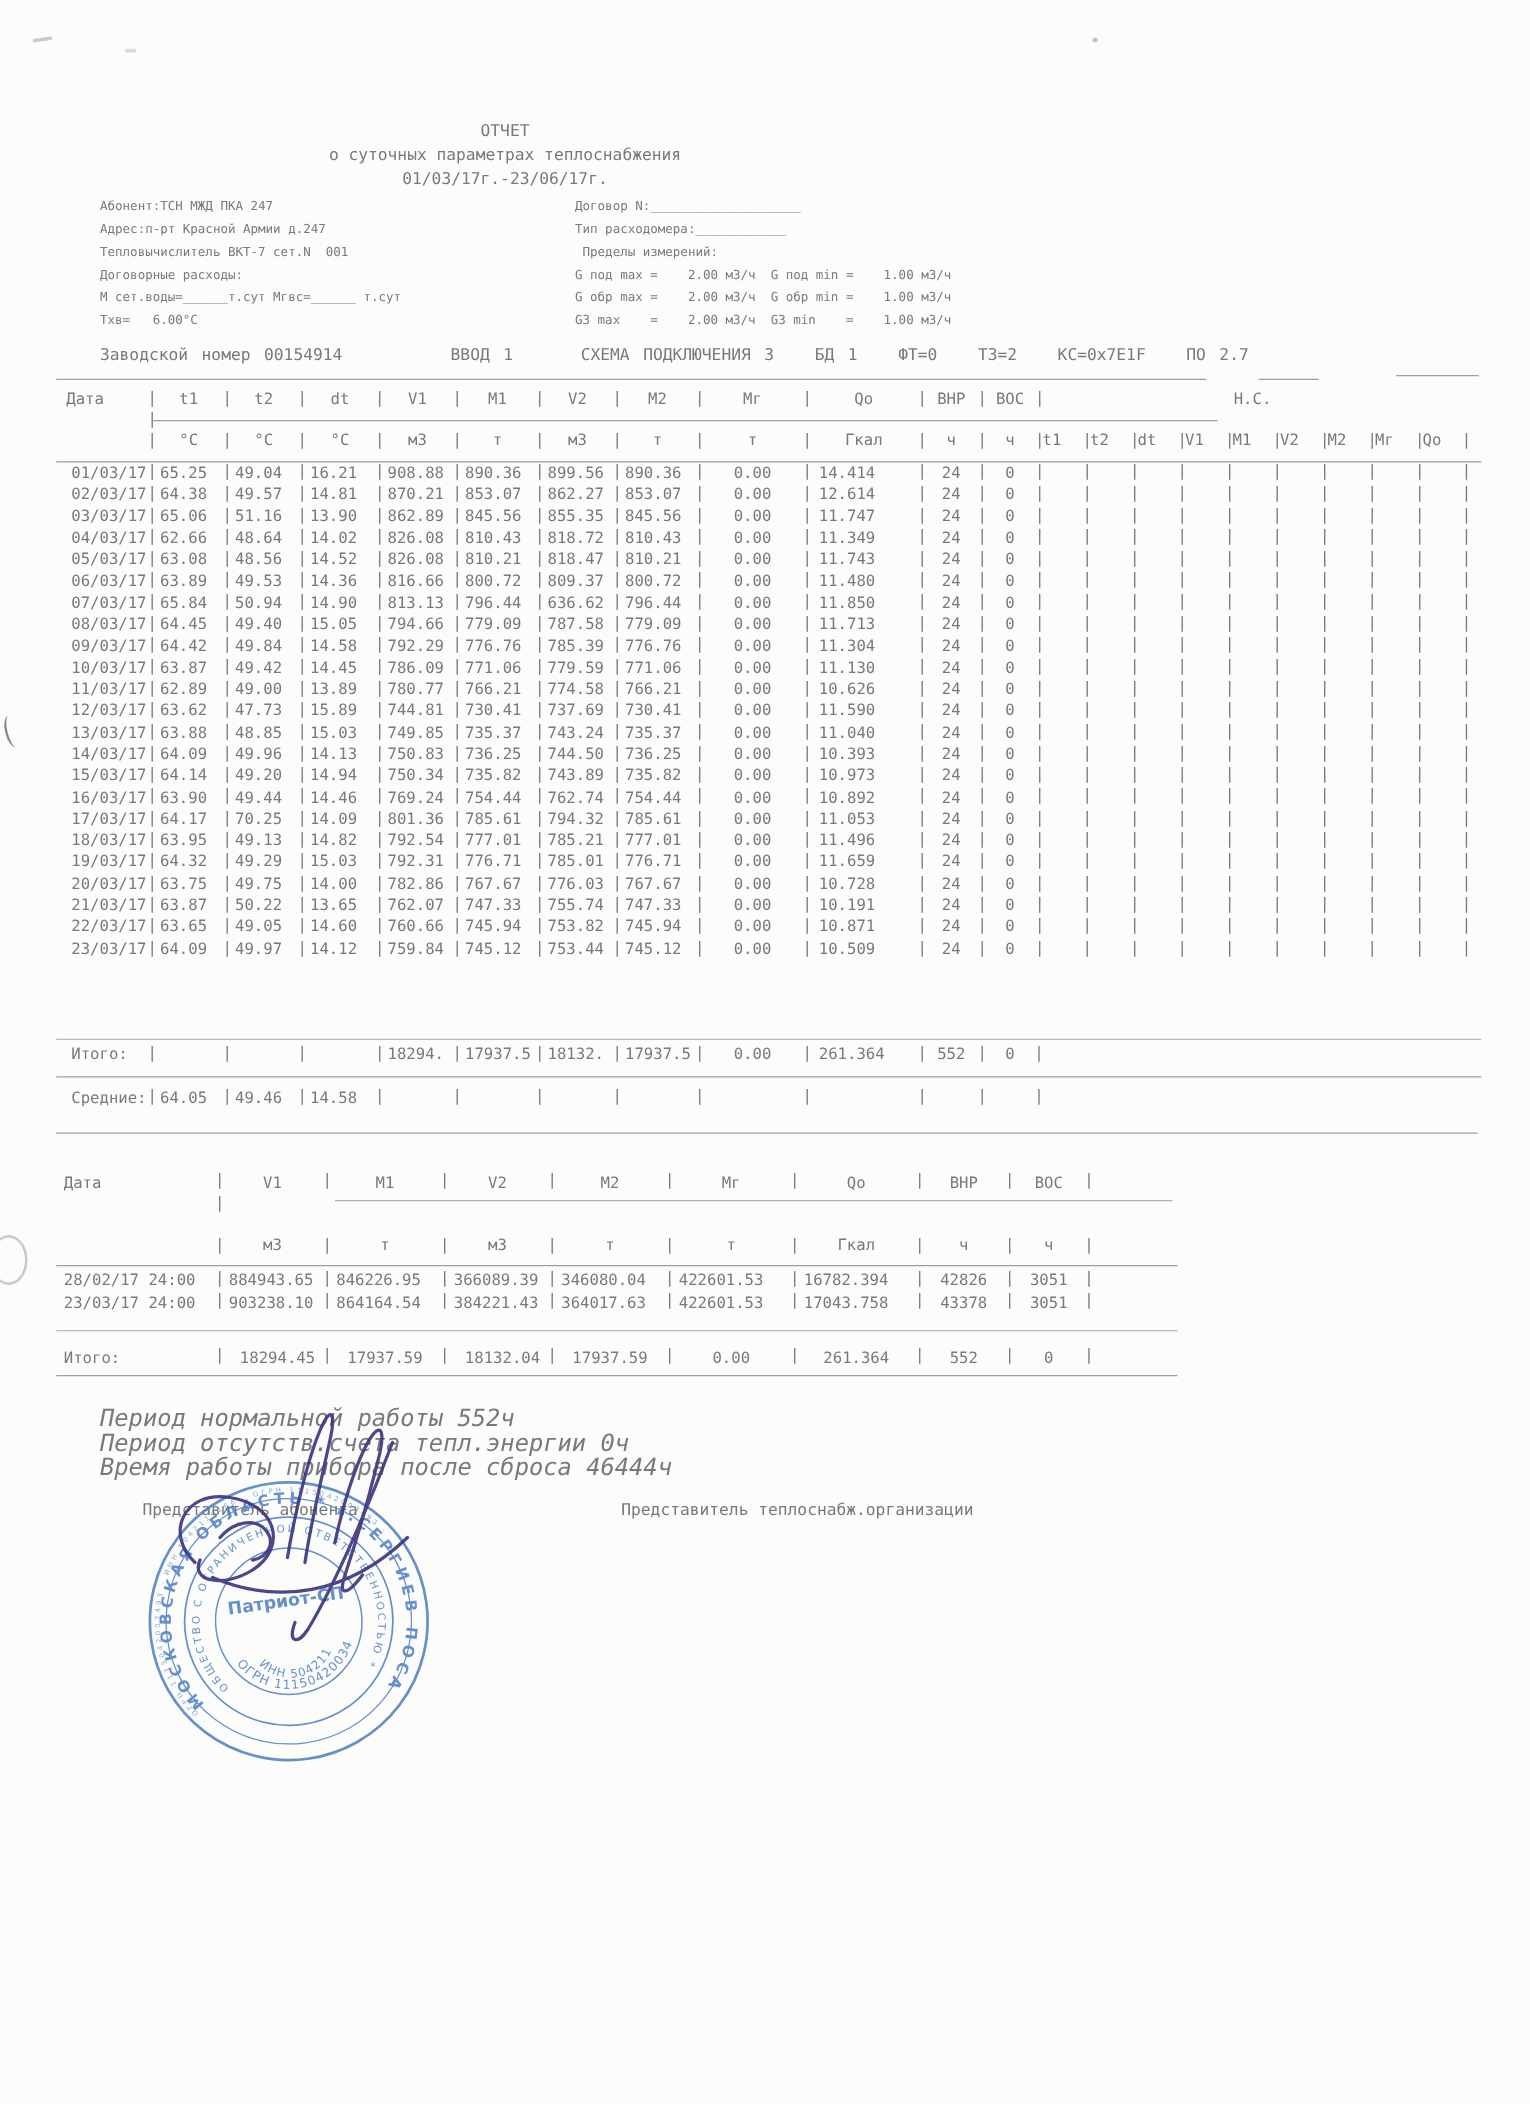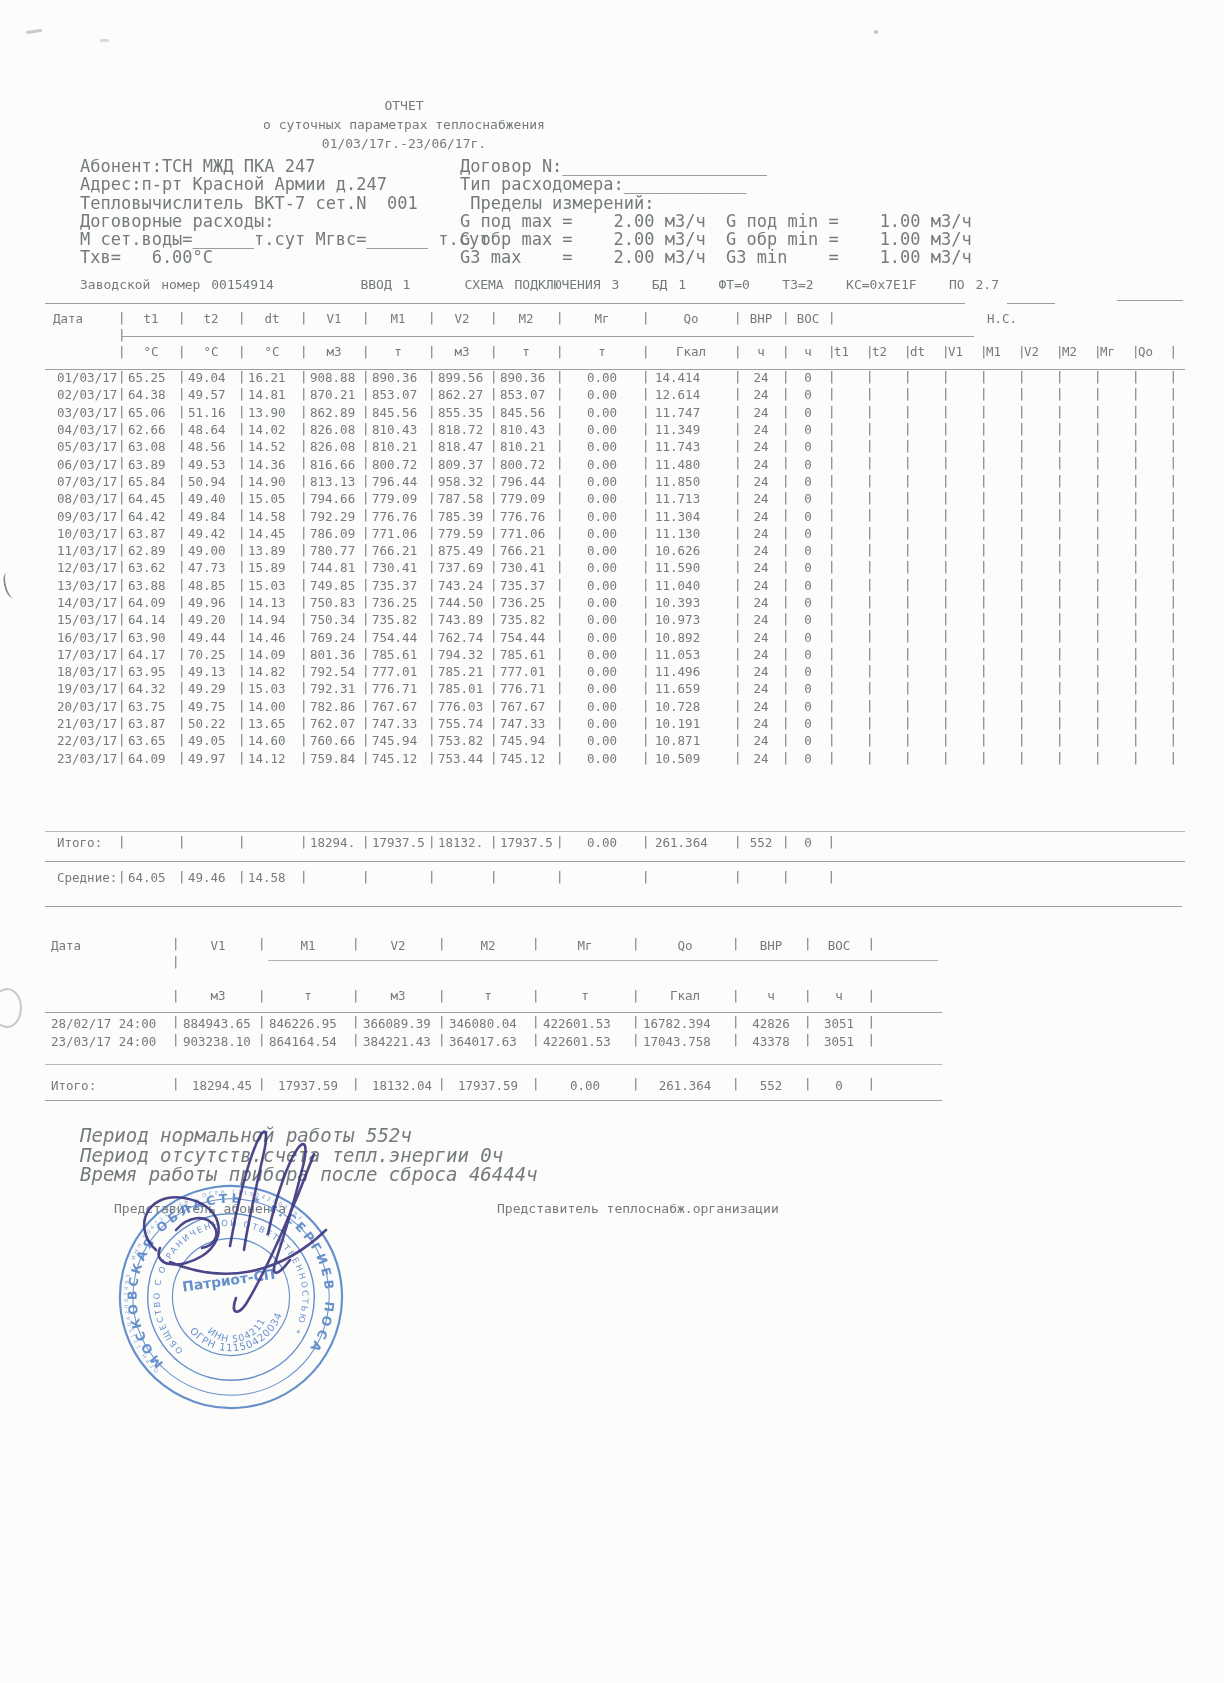--- a/index.html
+++ b/index.html
@@ -1,19 +1,19 @@
 <!DOCTYPE html>
 <html><head>
 <meta charset="utf-8">
 <style>
   html,body{margin:0;padding:0;background:#ffffff;}
   .page{position:relative;width:1224px;height:1683px;background:#fcfcfa;overflow:hidden;
         font-family:"DejaVu Sans Mono",monospace;color:#747a7e;}
   .pre{white-space:pre;}
-  .mono13{font-size:17px;line-height:18.3px;}
+  .mono13{font-size:10px;line-height:18.3px;}
   .titles{position:absolute;left:80px;top:96px;width:648px;text-align:center;font-size:13px;line-height:19px;}
   .infoL{position:absolute;left:80px;top:157px;width:380px;}
   .infoR{position:absolute;left:460px;top:157px;width:700px;}
   .device{position:absolute;left:80px;top:277px;font-size:13px;word-spacing:3px;}
   table{border-collapse:collapse;table-layout:fixed;}
   td,th{padding:0;font-weight:normal;position:relative;white-space:pre;overflow:visible;}
   .t{font-size:12.5px;color:#747a7e;}
   .t td::before,.t th::before{content:"|";position:absolute;left:-3px;top:0;}
   .t td:first-child::before,.t th:first-child::before{content:"";}
   .t tr td:last-child::after,.t tr th:last-child::after{content:"|";position:absolute;right:-4px;top:0;}
@@ -287,21 +287,21 @@
             <td></td>
             <td></td>
           </tr>
           <tr>
             <td>07/03/17</td>
             <td>65.84</td>
             <td>50.94</td>
             <td>14.90</td>
             <td>813.13</td>
             <td>796.44</td>
-            <td>958.32</td>
+            <td>636.62</td>
             <td>796.44</td>
             <td>0.00</td>
             <td>11.850</td>
             <td>24</td>
             <td>0</td>
             <td></td>
             <td></td>
             <td></td>
             <td></td>
             <td></td>
@@ -379,21 +379,21 @@
             <td></td>
             <td></td>
           </tr>
           <tr>
             <td>11/03/17</td>
             <td>62.89</td>
             <td>49.00</td>
             <td>13.89</td>
             <td>780.77</td>
             <td>766.21</td>
-            <td>875.49</td>
+            <td>774.58</td>
             <td>766.21</td>
             <td>0.00</td>
             <td>10.626</td>
             <td>24</td>
             <td>0</td>
             <td></td>
             <td></td>
             <td></td>
             <td></td>
             <td></td>

